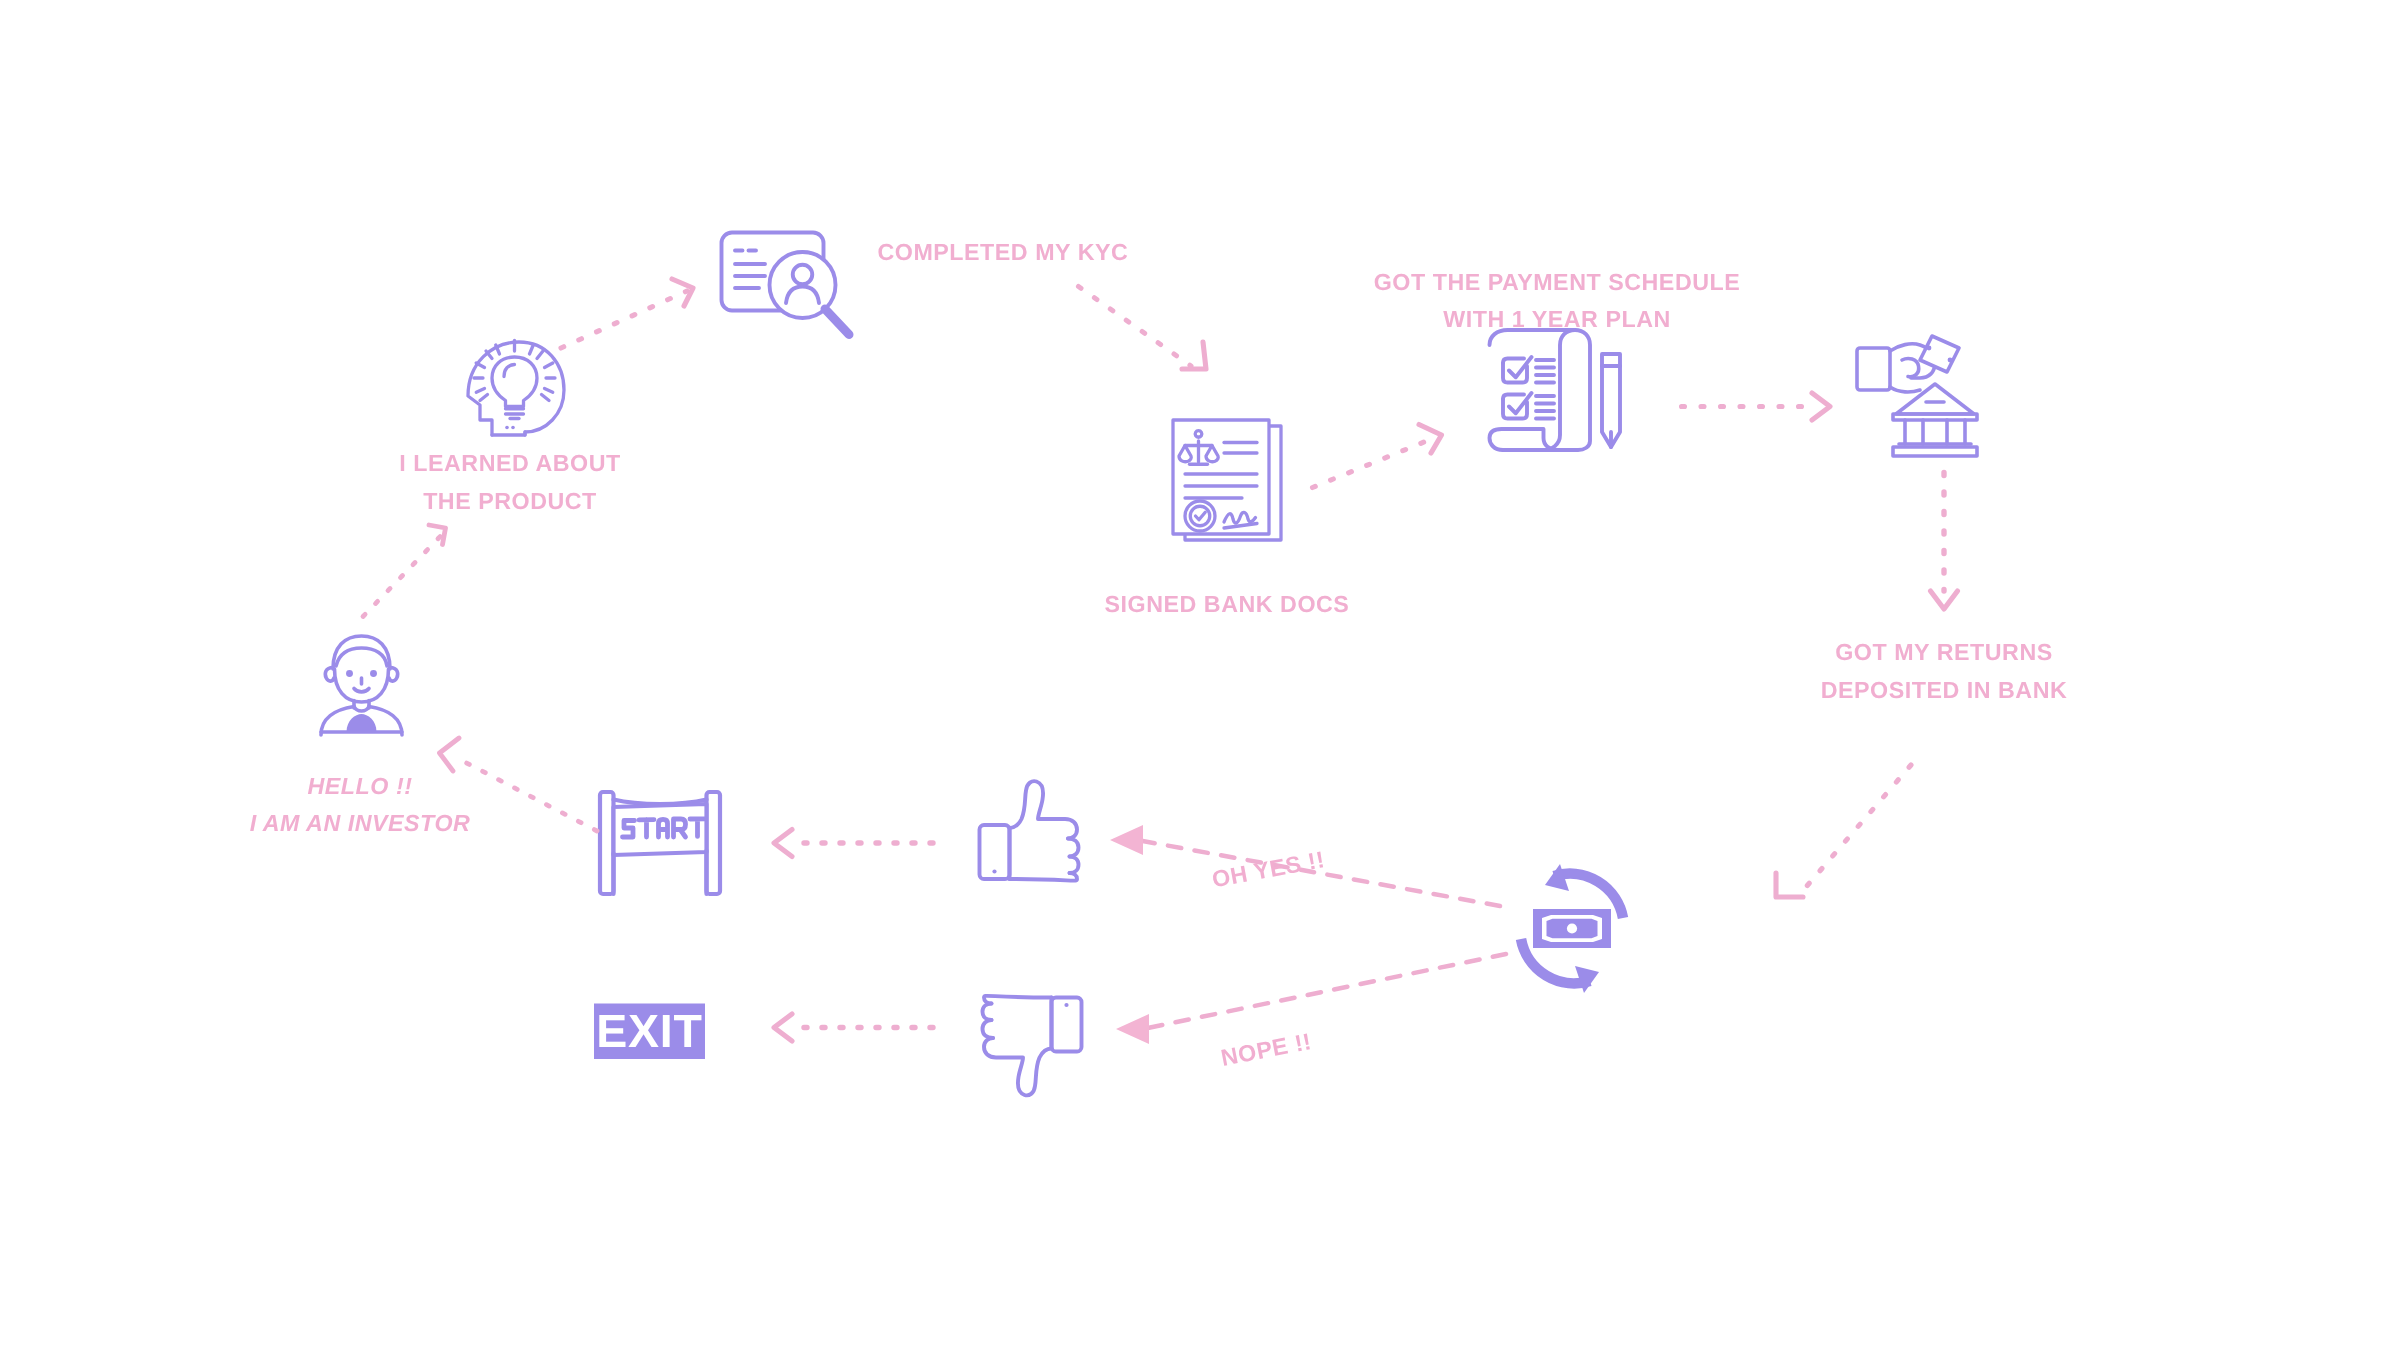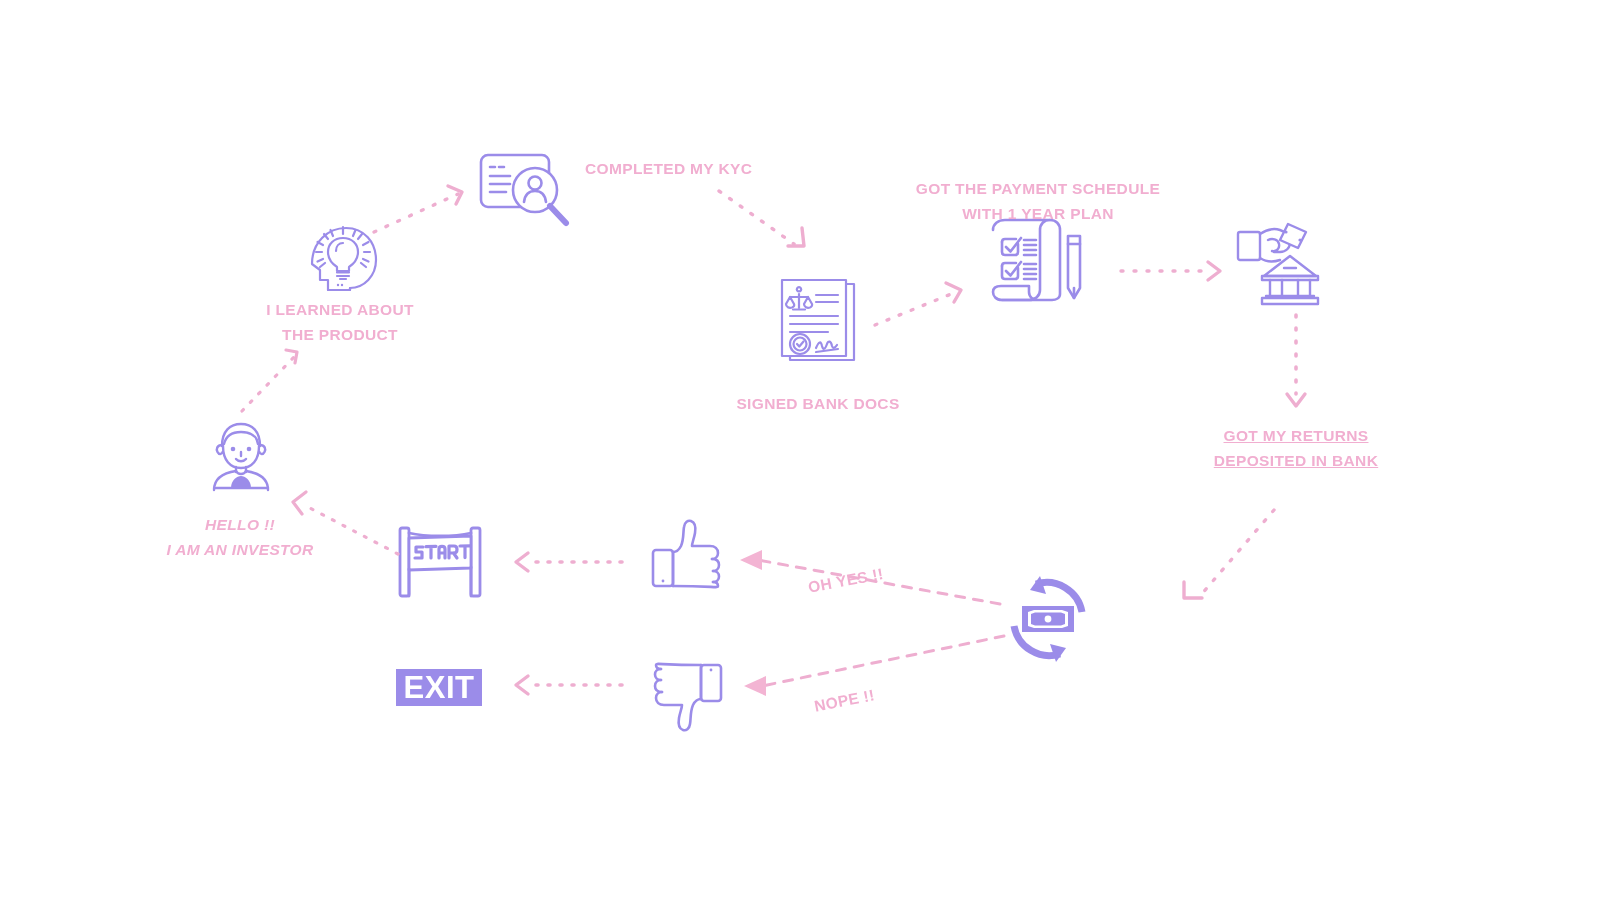--- a/index.html
+++ b/index.html
@@ -256,21 +256,21 @@
       <path d="M28 80 L84 80 L84 86 L28 86 Z"></path>
     </svg>
   </div>
 
   <div class="arrow" style="left:1280px; top:312px; width:32px; height:100px;">
     <svg width="32" height="100" viewBox="0 0 32 100">
       <line x1="16" y1="3" x2="16" y2="82" stroke="#eeaed0" stroke-width="3.6" stroke-linecap="round" stroke-dasharray="2 11"></line>
       <path d="M7 82 L16 94 L25 82" fill="none" stroke="#eeaed0" stroke-width="3.4" stroke-linecap="round" stroke-linejoin="round"></path>
     </svg>
   </div>
-  <div class="label" style="left:1146px; top:423px; width:300px;text-decoration:underline;">GOT MY RETURNS
+  <div class="label" style="left:1146px; top:423px; width:300px;">GOT MY RETURNS
 DEPOSITED IN BANK</div>
 
   <div class="arrow" style="left:1176px; top:504px; width:110px; height:105px;">
     <svg width="110" height="105" viewBox="0 0 110 105">
       <line x1="98" y1="6" x2="24" y2="92" stroke="#eeaed0" stroke-width="3.4" stroke-linecap="round" stroke-dasharray="2 11"></line>
       <path d="M8 78 L8 94 L26 94" fill="none" stroke="#eeaed0" stroke-width="3.4" stroke-linecap="round" stroke-linejoin="round"></path>
     </svg>
   </div>
 
   <div class="node icon" style="left:998px; top:568px; width:100px; height:100px;">
@@ -369,21 +369,21 @@
 
         <path d="M53 34 L53 22 L58 22 C60 22 61 23 61 25.5 C61 28 60 29 58 29 L53 29 M57.5 29 L61 34"></path>
 
         <path d="M64 22 L74 21.9 M69 22 L69 33.6"></path>
       </g>
 
       <path d="M13 45 L13 72 M75 43 L75 72"></path>
     </svg>
   </div>
 
-  <div class="exit-sign" style="left:396px; top:669px; width:86px; height:37px;">
+  <div class="exit-sign" style="left:396px; top:669px; width:74px; height:37px;">
     <span>EXIT</span>
   </div>
 
   <div class="arrow" style="left:280px; top:488px; width:125px; height:72px;">
     <svg width="125" height="72" viewBox="0 0 125 72">
       <line x1="118" y1="66" x2="26" y2="18" stroke="#eeaed0" stroke-width="3.2" stroke-linecap="round" stroke-dasharray="2 10"></line>
       <path d="M26 4 L13 14 L22 26" fill="none" stroke="#eeaed0" stroke-width="3.2" stroke-linecap="round" stroke-linejoin="round"></path>
     </svg>
   </div>
 

